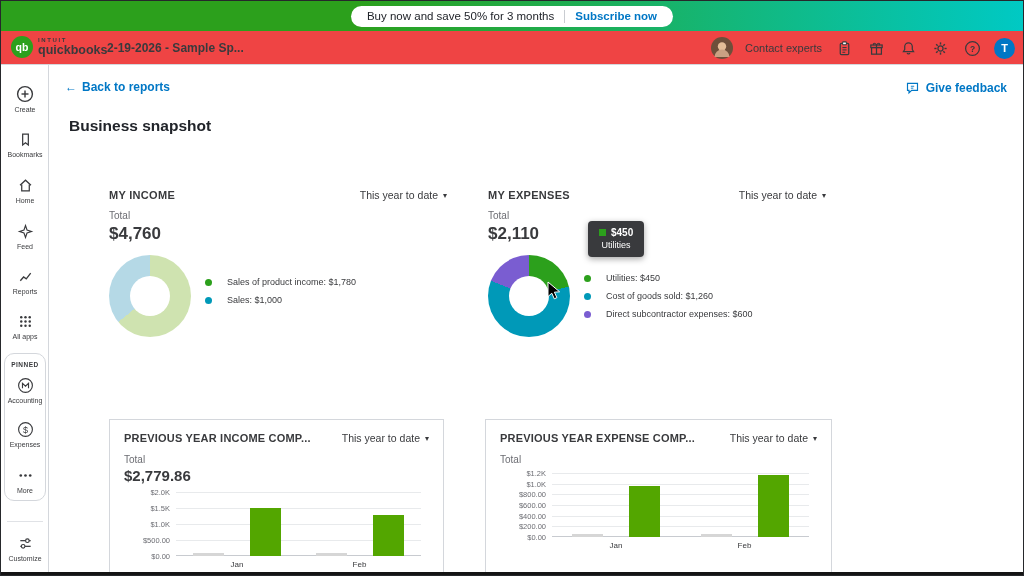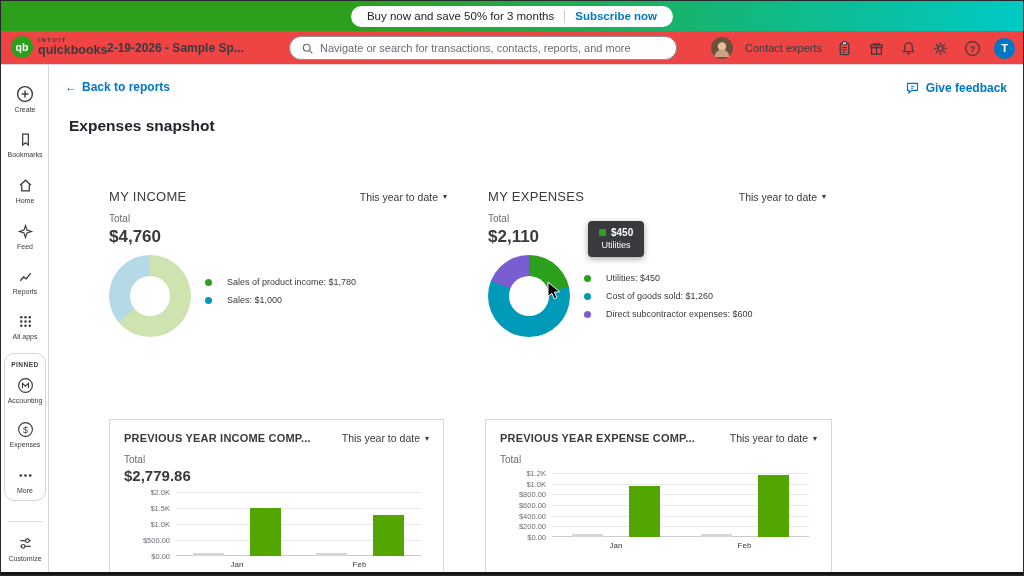--- a/index.html
+++ b/index.html
@@ -44,21 +44,21 @@
   .main { position:absolute; left:48px; top:64px; width:976px; height:512px; background:#fff; }
   .back-link { position:absolute; left:16px; top:15px; display:flex; align-items:center; gap:5px; color:#0077c5; font-size:12px; font-weight:600; cursor:pointer; }
   .feedback-link { position:absolute; right:18px; top:15px; display:flex; align-items:center; gap:6px; color:#0077c5; font-size:12px; font-weight:600; cursor:pointer; }
   .page-title { position:absolute; left:20px; top:52px; font-size:15.5px; font-weight:700; color:#21242a; }
 
   
   .snapshot-card { position:absolute; width:338px; top:124px; }
   #income-card { left:60px; }
   #expense-card { left:439px; }
   .card-head { display:flex; justify-content:space-between; align-items:center; }
-  .card-title { font-size:13px; font-weight:400; color:#393a3d; letter-spacing:.3px; }
+  .card-title { font-size:11px; font-weight:700; color:#393a3d; letter-spacing:.3px; }
   .period-select { display:flex; align-items:center; gap:5px; font-size:10.5px; color:#393a3d; cursor:pointer; }
   .chev { font-size:8px; color:#393a3d; }
   .total-label { margin-top:9px; font-size:10px; color:#6b6c72; }
   .total-value { margin-top:3px; font-size:17px; font-weight:600; color:#393a3d; }
   .donut { position:absolute; left:0; top:66px; width:82px; height:82px; border-radius:50%; cursor:pointer; }
   .donut-hole { position:absolute; inset:21px; background:#fff; border-radius:50%; }
   .legend { position:absolute; left:96px; top:84px; }
   #income-card .legend { top:88px; }
   .legend-row { display:flex; align-items:center; gap:15px; margin-bottom:8px; }
   .legend-dot { width:7px; height:7px; border-radius:50%; flex:0 0 auto; }
@@ -110,29 +110,20 @@
 
   <div class="header">
     <div class="logo-group">
       <div class="qb-mark">qb</div>
       <div class="logo-words">
         <span class="logo-top">INTUIT</span>
         <span class="logo-main">quickbooks</span>
       </div>
     </div>
     <div class="company-name">2-19-2026 - Sample Sp...</div>
-    <div class="search-box">
-      <span class="hdr-ico" style="width:14px;height:14px;">
-        <svg class="ico" width="13" height="13" viewBox="0 0 16 16">
-            <circle cx="7" cy="7" r="4.2" fill="none" stroke="#6b6c72" stroke-width="1.4"></circle>
-            <line x1="10.2" y1="10.2" x2="14" y2="14" stroke="#6b6c72" stroke-width="1.4"></line>
-          </svg>
-      </span>
-      <input type="text" placeholder="Navigate or search for transactions, contacts, reports, and more" style="">
-    </div>
     <div class="header-right">
       <span>
         <svg class="ico" width="22" height="22" viewBox="0 0 22 22">
             <circle cx="11" cy="11" r="11" fill="#6e4f3a"></circle>
             <circle cx="11" cy="9.5" r="4.2" fill="#e4bd97"></circle>
             <path d="M3.5 20a7.5 7.5 0 0 1 15 0Z" fill="#caa183"></path>
           </svg>
       </span>
       <span class="contact-experts">Contact experts</span>
       <span class="hdr-ico">
@@ -280,21 +271,21 @@
       <span>Back to reports</span>
     </div>
     <div class="feedback-link">
       <svg class="ico" width="15" height="15" viewBox="0 0 18 18">
           <path d="M3 4h12v8.5H8l-3.2 3V12.5H3Z" fill="none" stroke="#0077c5" stroke-width="1.4"></path>
           <path d="M7 7.5 11 7.5M7 9.8 10 9.8" stroke="#0077c5" stroke-width="1.1"></path>
         </svg>
       <span>Give feedback</span>
     </div>
 
-    <h1 class="page-title">Expenses snapshot</h1>
+    <h1 class="page-title">Business snapshot</h1>
 
     <section class="snapshot-card" id="income-card">
       <div class="card-head">
         <h2 class="card-title">MY INCOME</h2>
         <div class="period-select">
           <span>This year to date</span>
           <span class="chev">▾</span>
         </div>
       </div>
       <div class="total-label">Total</div>

